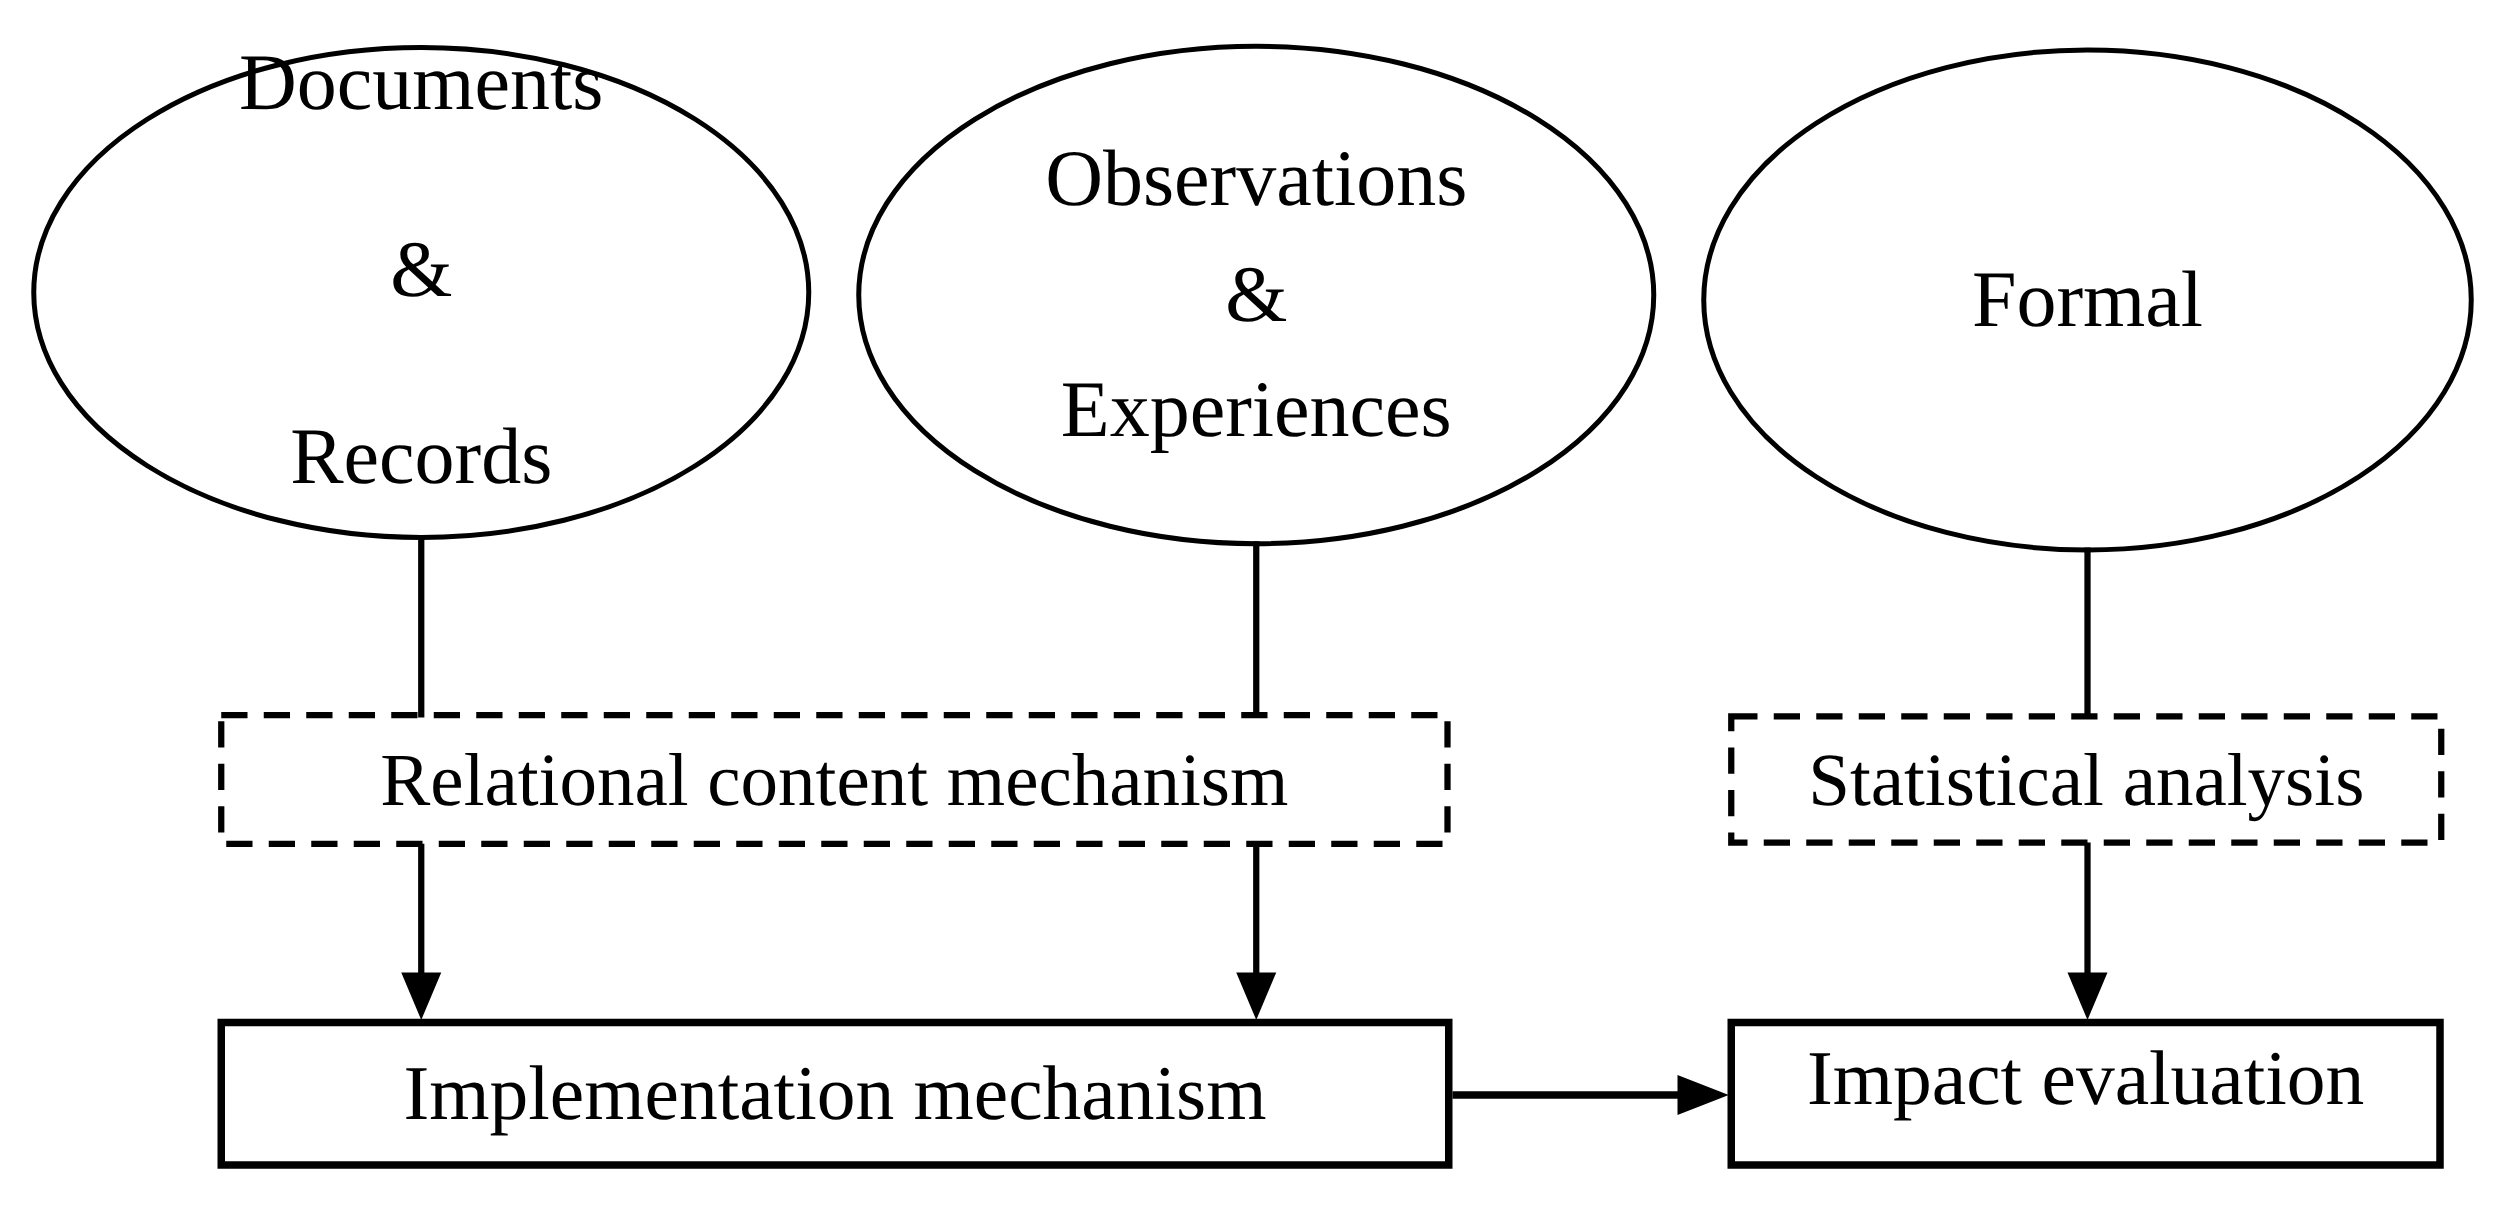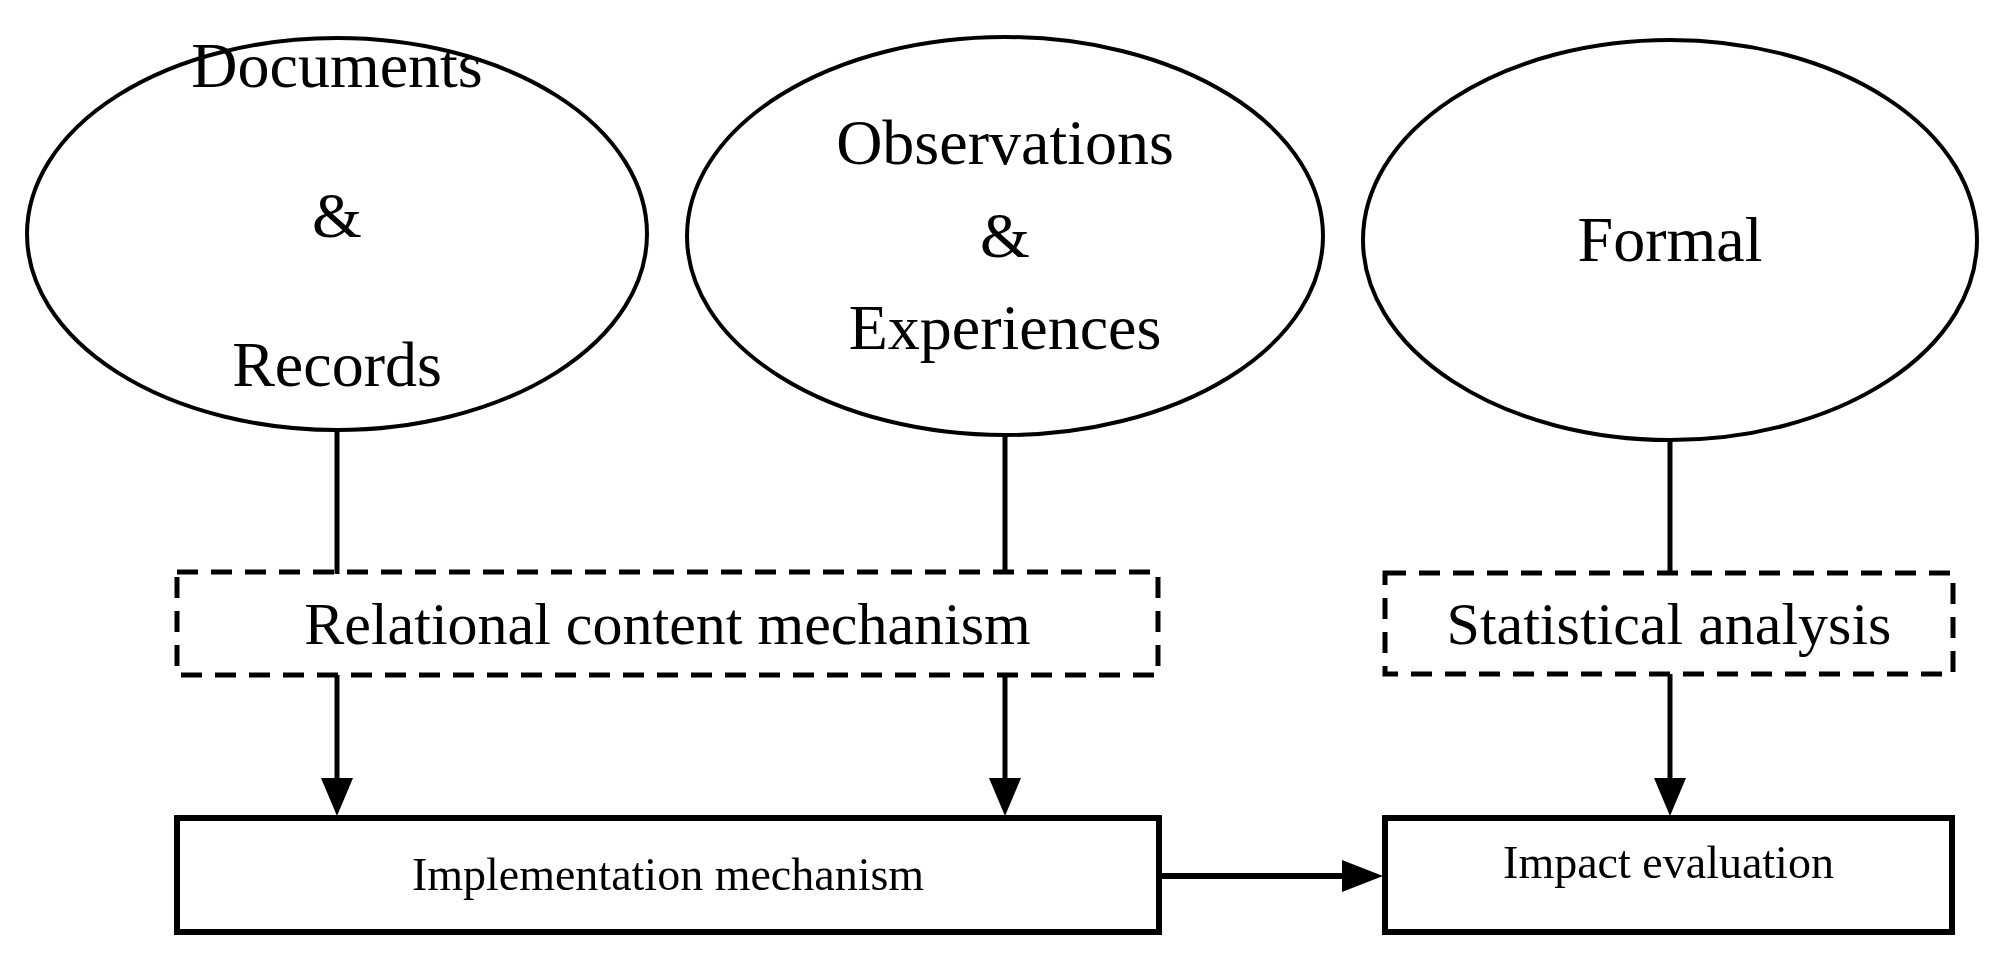--- a/index.html
+++ b/index.html
@@ -33,21 +33,21 @@
   }
   .ellipse-label {
     font-size: 64px;
     line-height: 1.45;
   }
   .dashed-label {
     font-size: 60px;
     line-height: 1.1;
   }
   .solid-label {
-    font-size: 46px;
+    font-size: 62px;
     line-height: 1.1;
   }
 </style>
 </head>
 <body>
 
 <div class="canvas">
 
   <svg class="shapes" width="1998" height="964" viewBox="0 0 1998 964">
 

